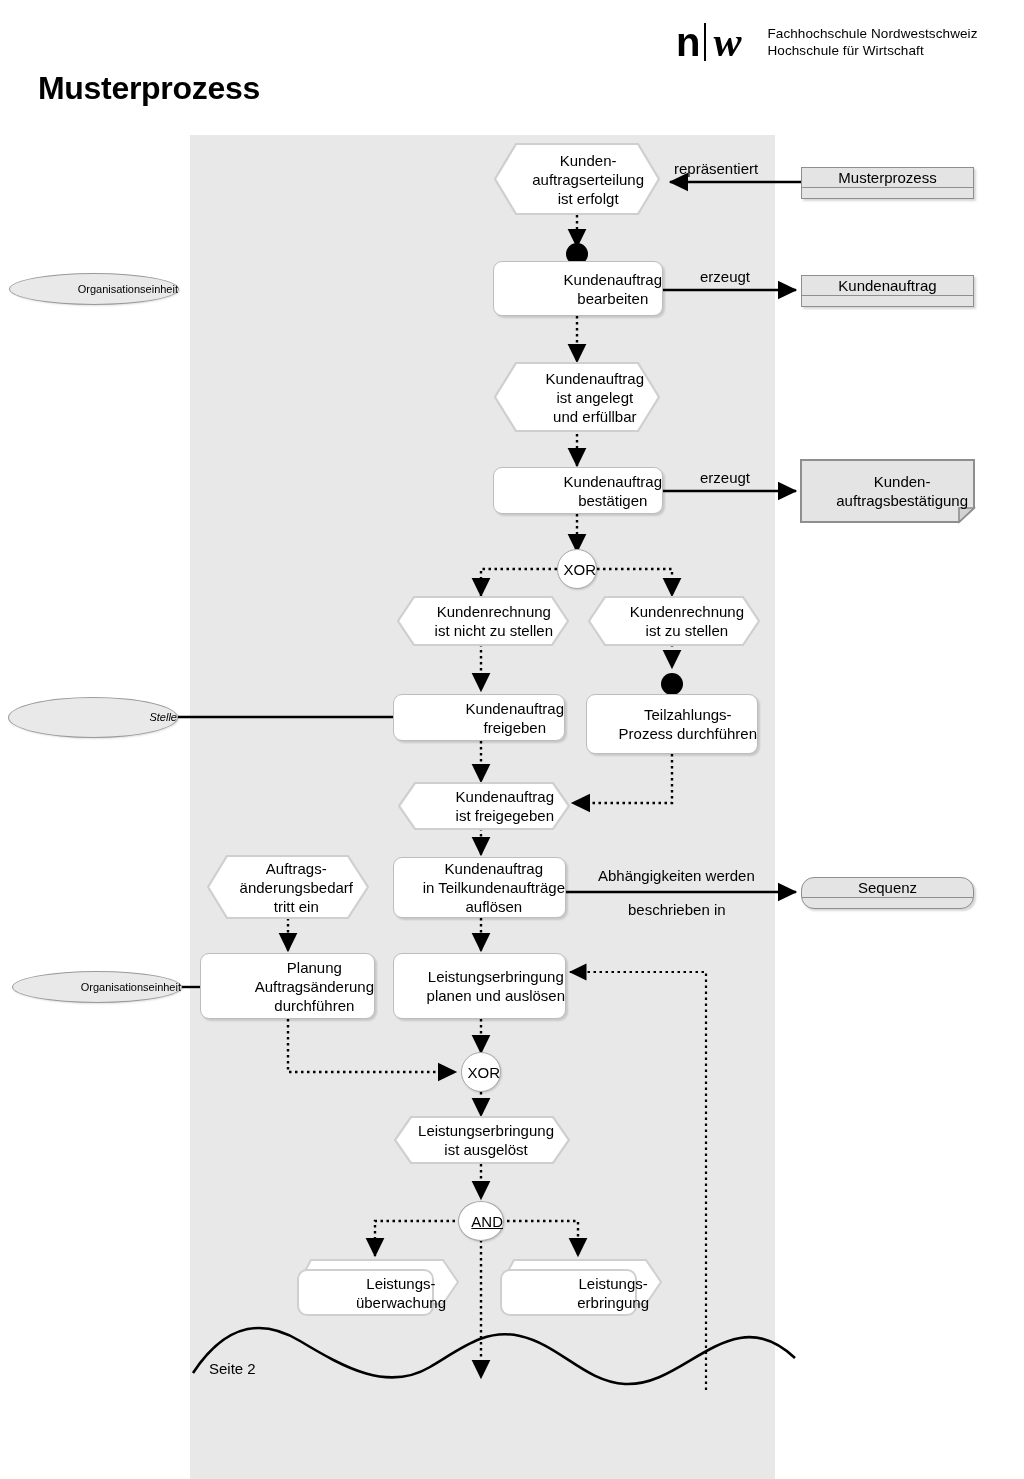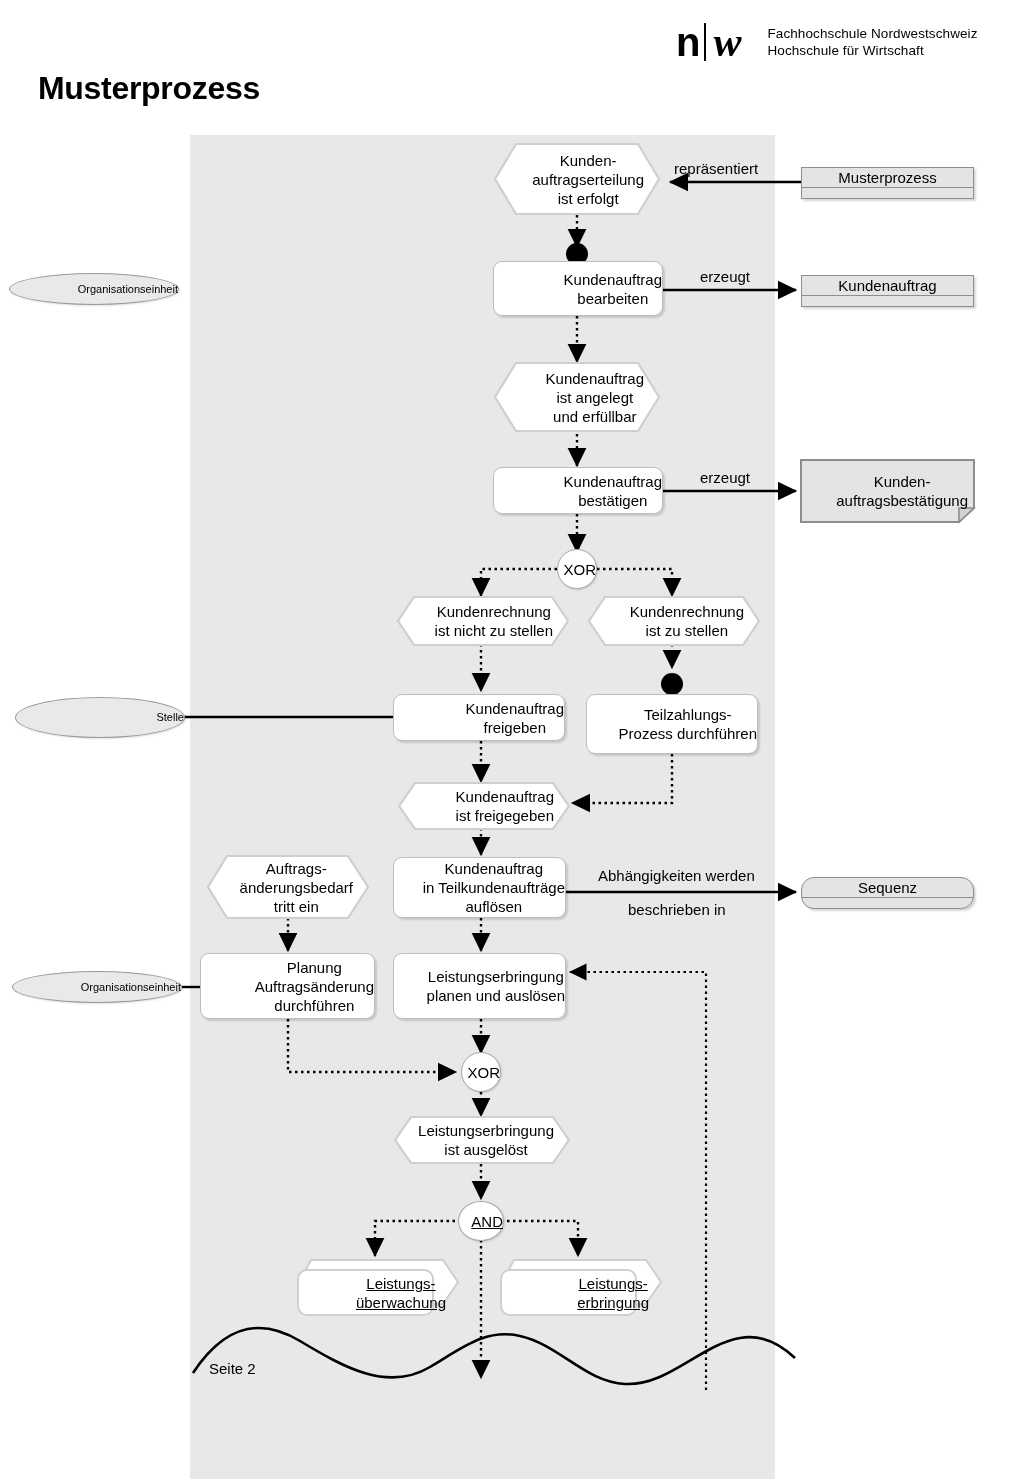--- a/index.html
+++ b/index.html
@@ -153,21 +153,21 @@
   
   .doc {
     background: transparent;
     border: none;
   }
   .doc .docbg { position: absolute; left:0; top:0; width:100%; height:100%; }
   .doc .lbl { position: relative; z-index: 2; padding: 0 8px; }
   
   .pif { background: transparent; border: none; }
   .pif .pifbg { position:absolute; left:0; top:0; width:100%; height:100%; }
-  .pif .lbl { position: relative; z-index: 3; padding-right: 14px; text-decoration: underline; }
+  .pif .lbl { position: relative; z-index: 3; padding-right: 14px; }
   
   .elabel {
     position: absolute;
     font-size: 15px;
     line-height: 19px;
     text-align: center;
     white-space: nowrap;
   }
   .seite {
     position: absolute;
@@ -384,21 +384,21 @@
   <div class="node gw" style="left:461px;top:1052px;width:40px;height:40px;">
     <span>XOR</span>
   </div>
   <div class="node gw" style="left:458px;top:1201px;width:46px;height:40px;text-decoration:underline;">
     <span>AND</span>
   </div>
 
   <div class="node org" style="left:9px;top:273px;width:170px;height:32px;">
     <span>Organisationseinheit</span>
   </div>
-  <div class="node org" style="left:15px;top:697px;width:170px;height:41px;">
+  <div class="node org" style="left:8px;top:697px;width:170px;height:41px;font-style:italic;">
     <span>Stelle</span>
   </div>
   <div class="node org" style="left:12px;top:971px;width:170px;height:32px;">
     <span>Organisationseinheit</span>
   </div>
 
   <div class="node data-obj" style="left:801px;top:167px;width:173px;height:32px;">
     <span class="dlbl">Musterprozess</span>
     <span class="dband"></span>
   </div>

